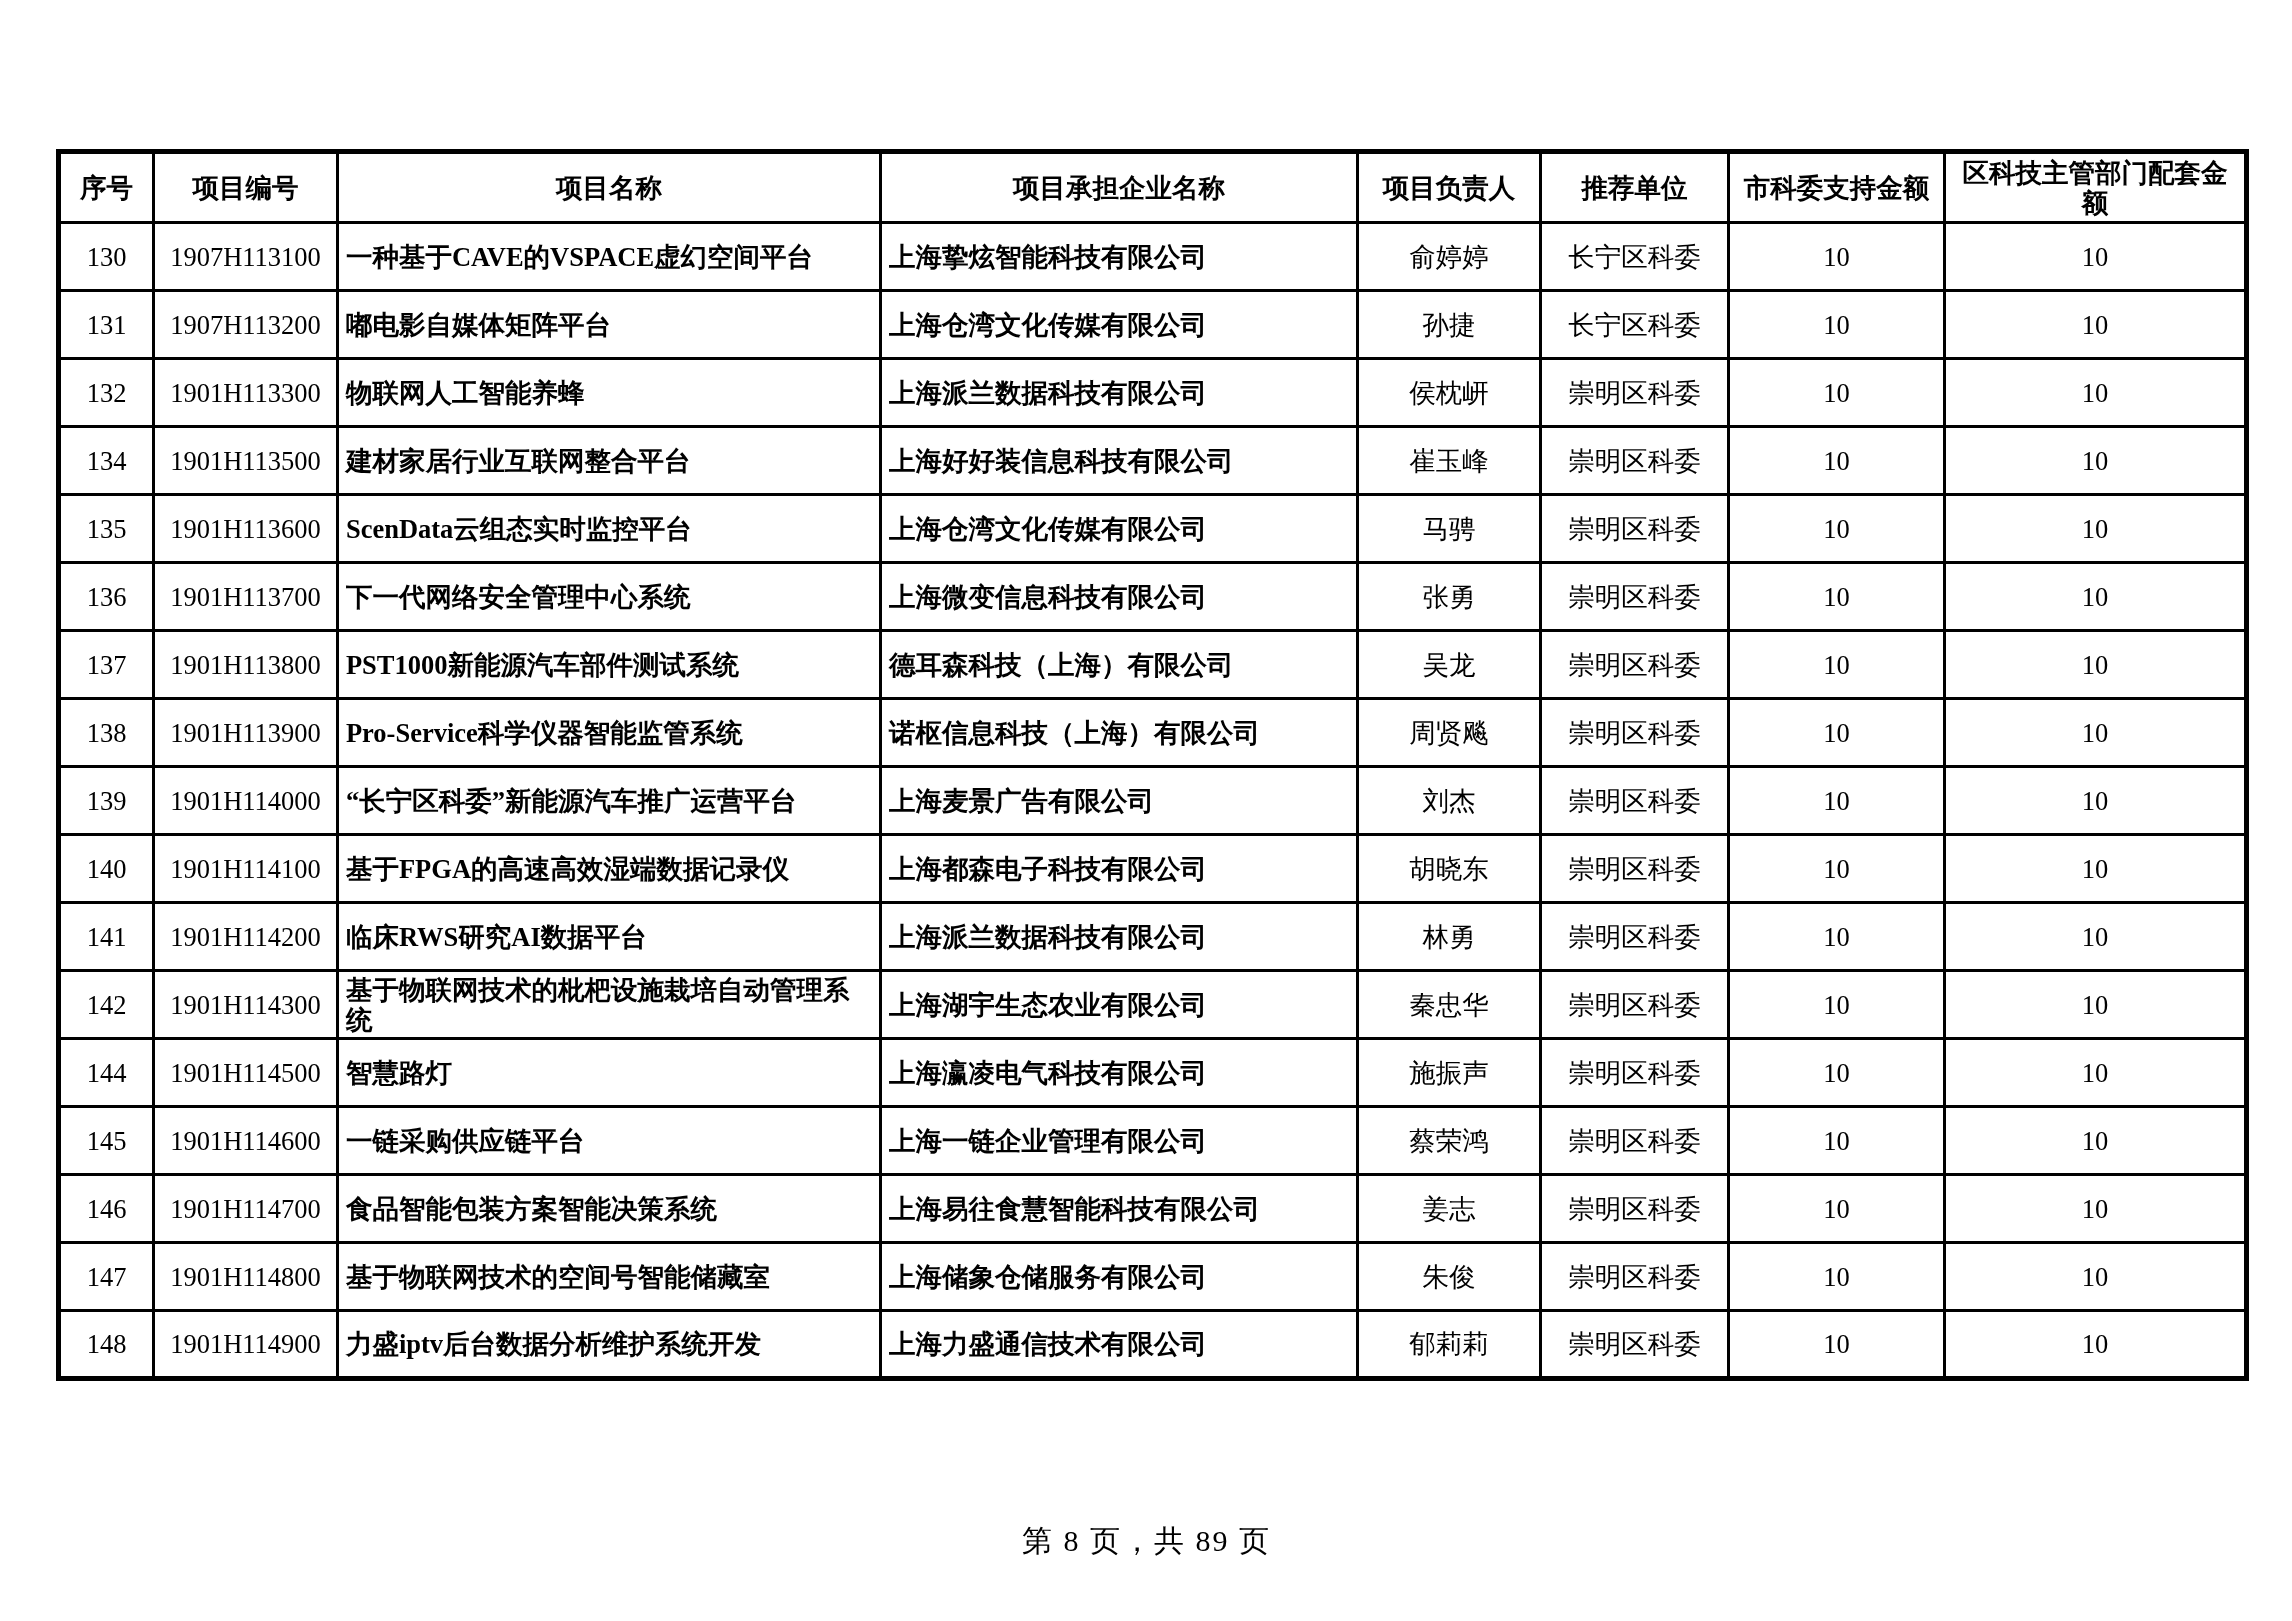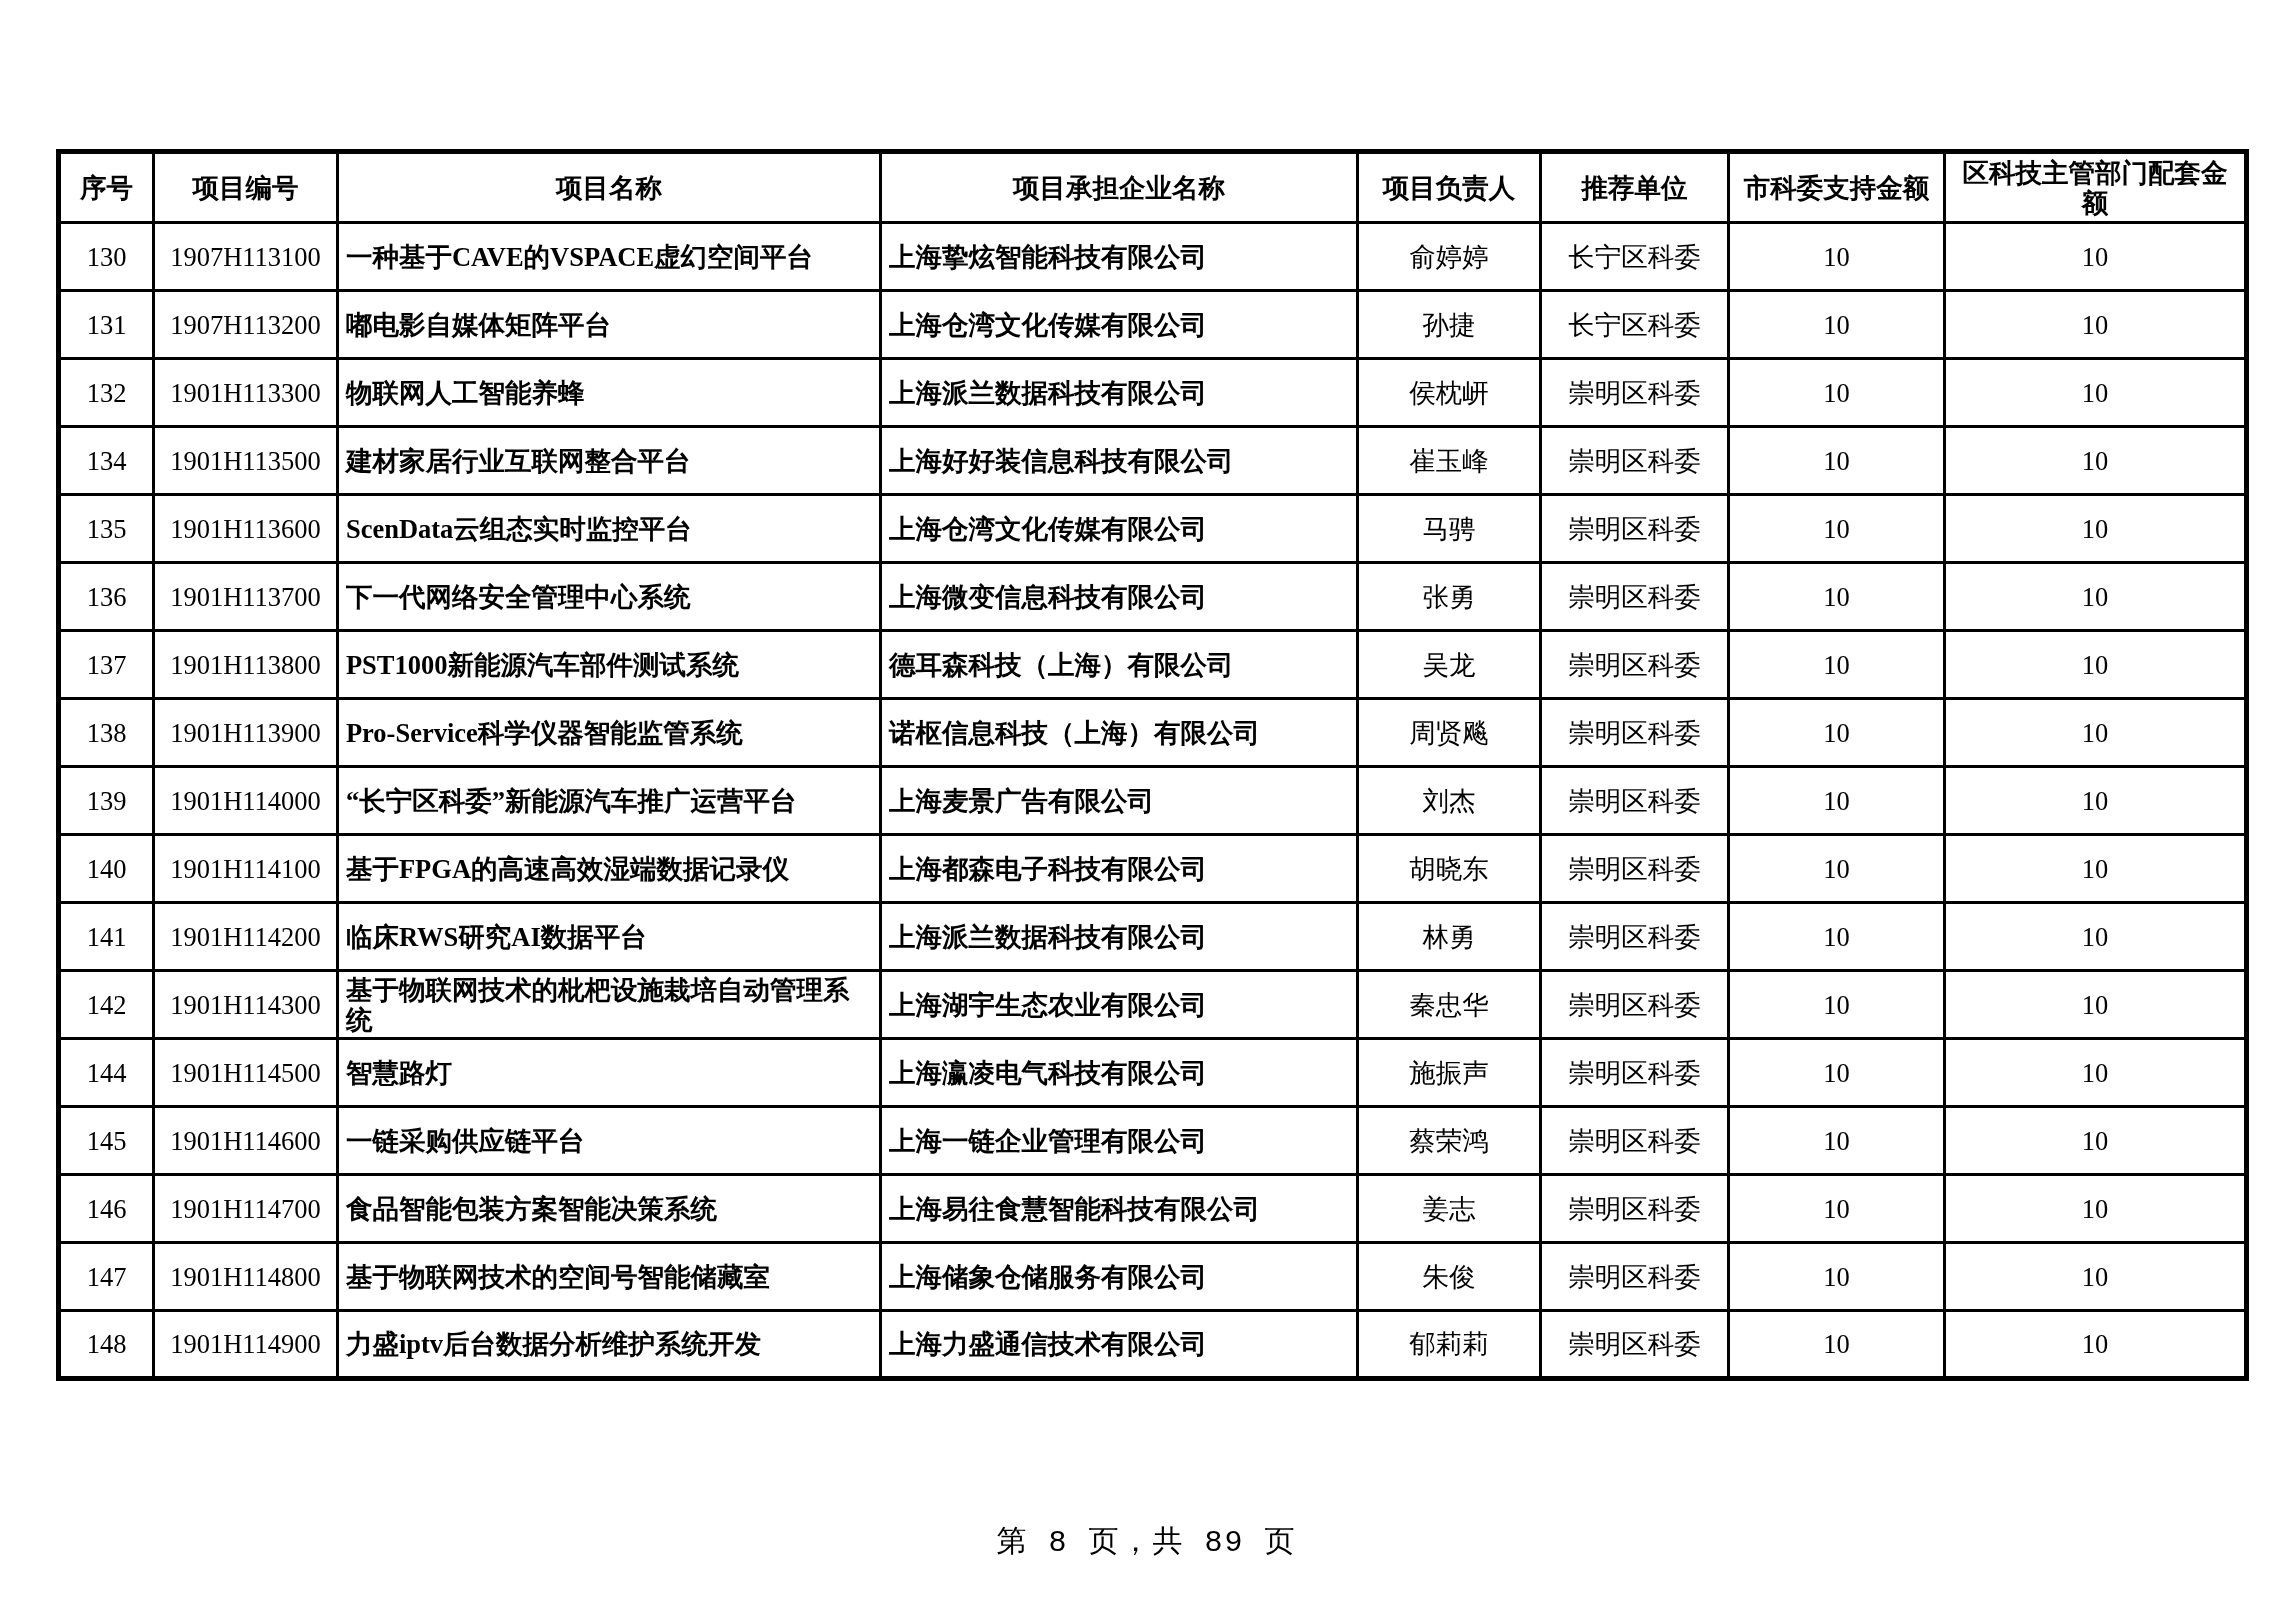--- a/index.html
+++ b/index.html
@@ -58,21 +58,20 @@
     font-weight: bold;
   }
   .footer {
     position: absolute;
     left: 0;
     top: 1521px;
     width: 2293px;
     text-align: center;
     font-size: 30px;
     letter-spacing: 2px;
-    font-family: Liberation Mono, monospace;
   }
 </style>
 </head>
 <body>
 
 <div class="page">
 
   <table class="projects">
     <colgroup>
         <col style="width: 95px;">

